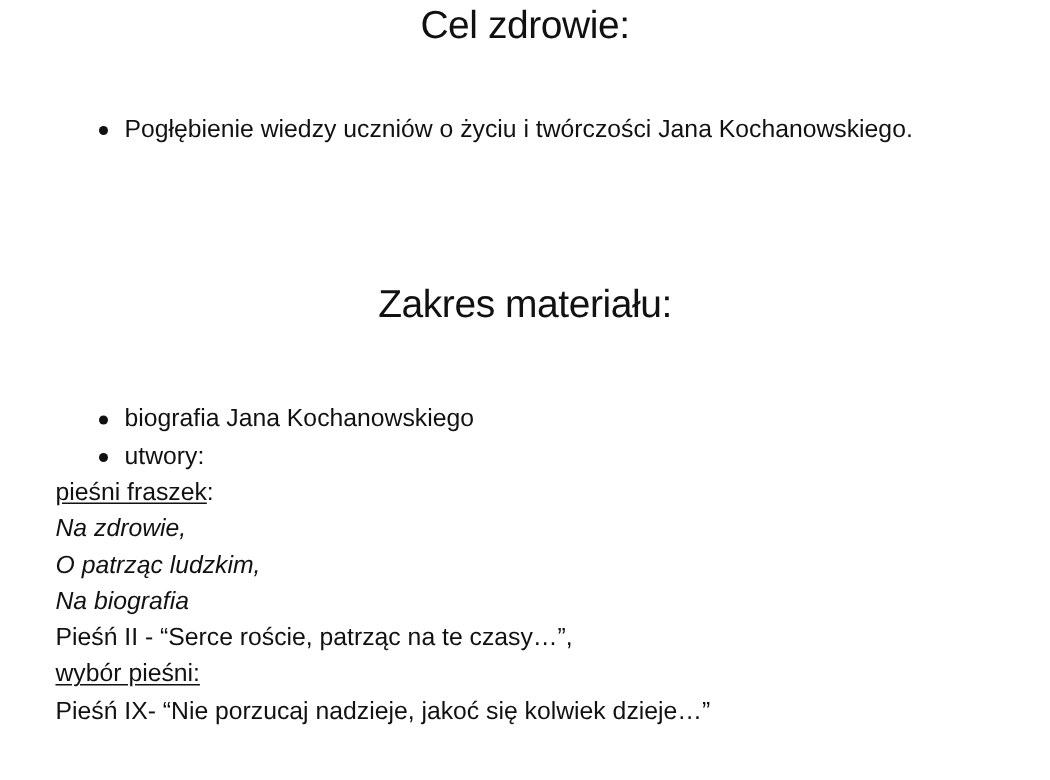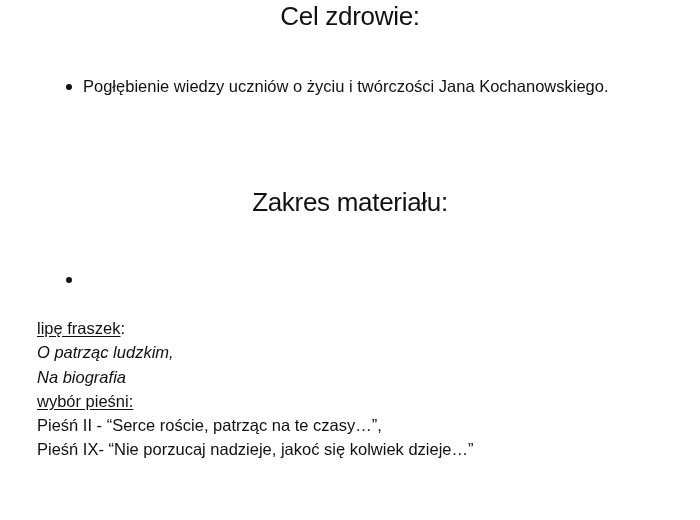--- a/index.html
+++ b/index.html
@@ -89,25 +89,27 @@
 
   <h1 class="heading heading-1">Cel zdrowie:</h1>
 
   <ul class="bullets list-1">
     <li><span class="dot"></span><span>Pogłębienie wiedzy uczniów o życiu i twórczości Jana Kochanowskiego.</span></li>
   </ul>
 
   <h2 class="heading heading-2">Zakres materiału:</h2>
 
   <ul class="bullets list-2">
-    <li><span class="dot"></span></li>
+    <li><span class="dot"></span><span>biografia Jana Kochanowskiego</span></li>
+    <li><span class="dot"></span><span>utwory:</span></li>
   </ul>
 
   <div class="materials">
-    <div class="line"><span class="u">lipę fraszek</span><span>:</span></div>
+    <div class="line"><span class="u">pieśni fraszek</span><span>:</span></div>
+    <div class="line i">Na zdrowie,</div>
     <div class="line i">O patrząc ludzkim,</div>
     <div class="line i">Na biografia</div>
+    <div class="line">Pieśń II - “Serce roście, patrząc na te czasy…”,</div>
     <div class="line"><span class="u">wybór pieśni:</span></div>
-    <div class="line">Pieśń II - “Serce roście, patrząc na te czasy…”,</div>
     <div class="line">Pieśń IX- “Nie porzucaj nadzieje, jakoć się kolwiek dzieje…”</div>
   </div>
 
 </div>
 
 </body></html>

